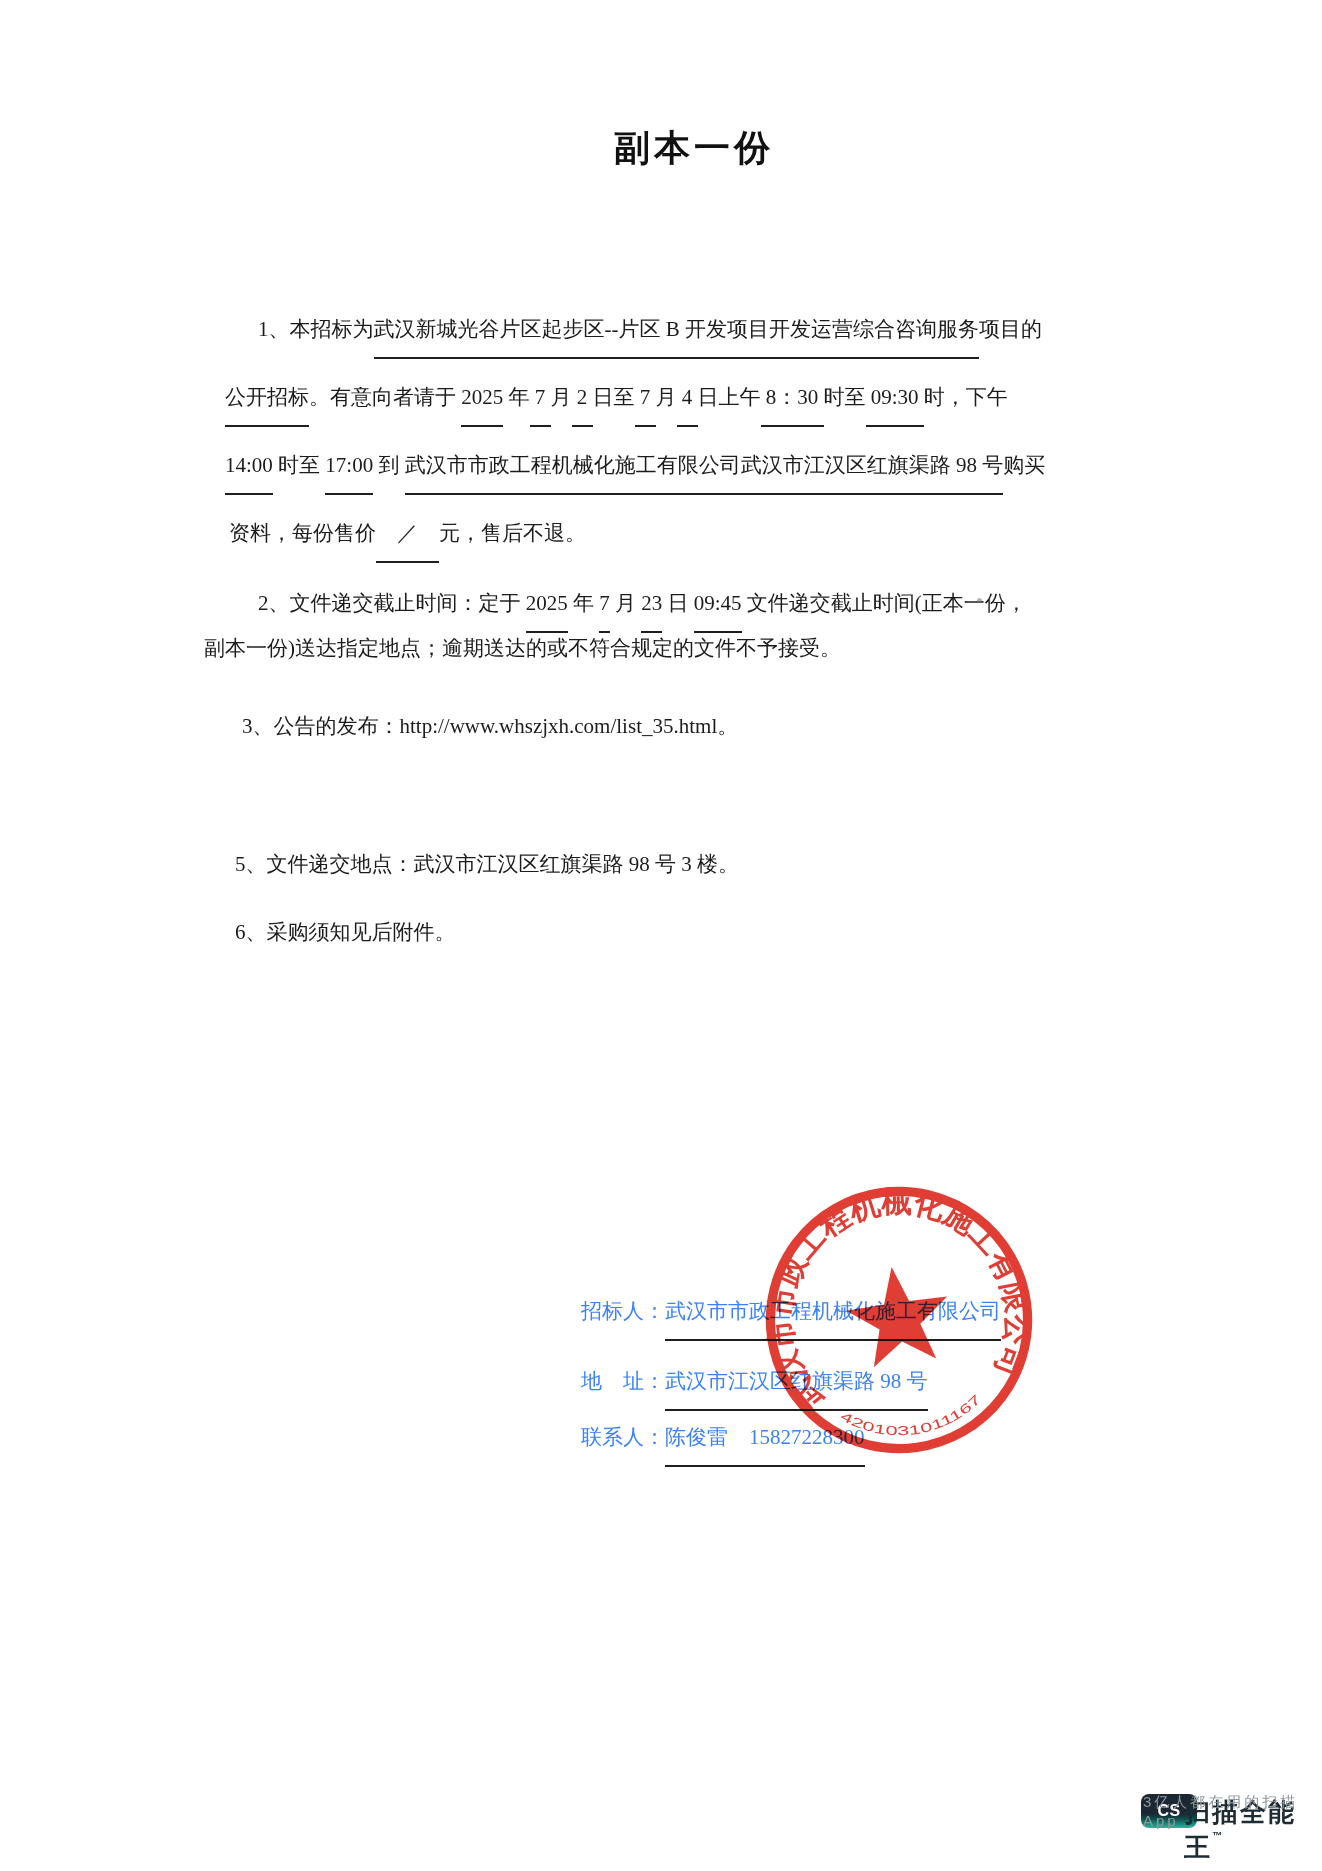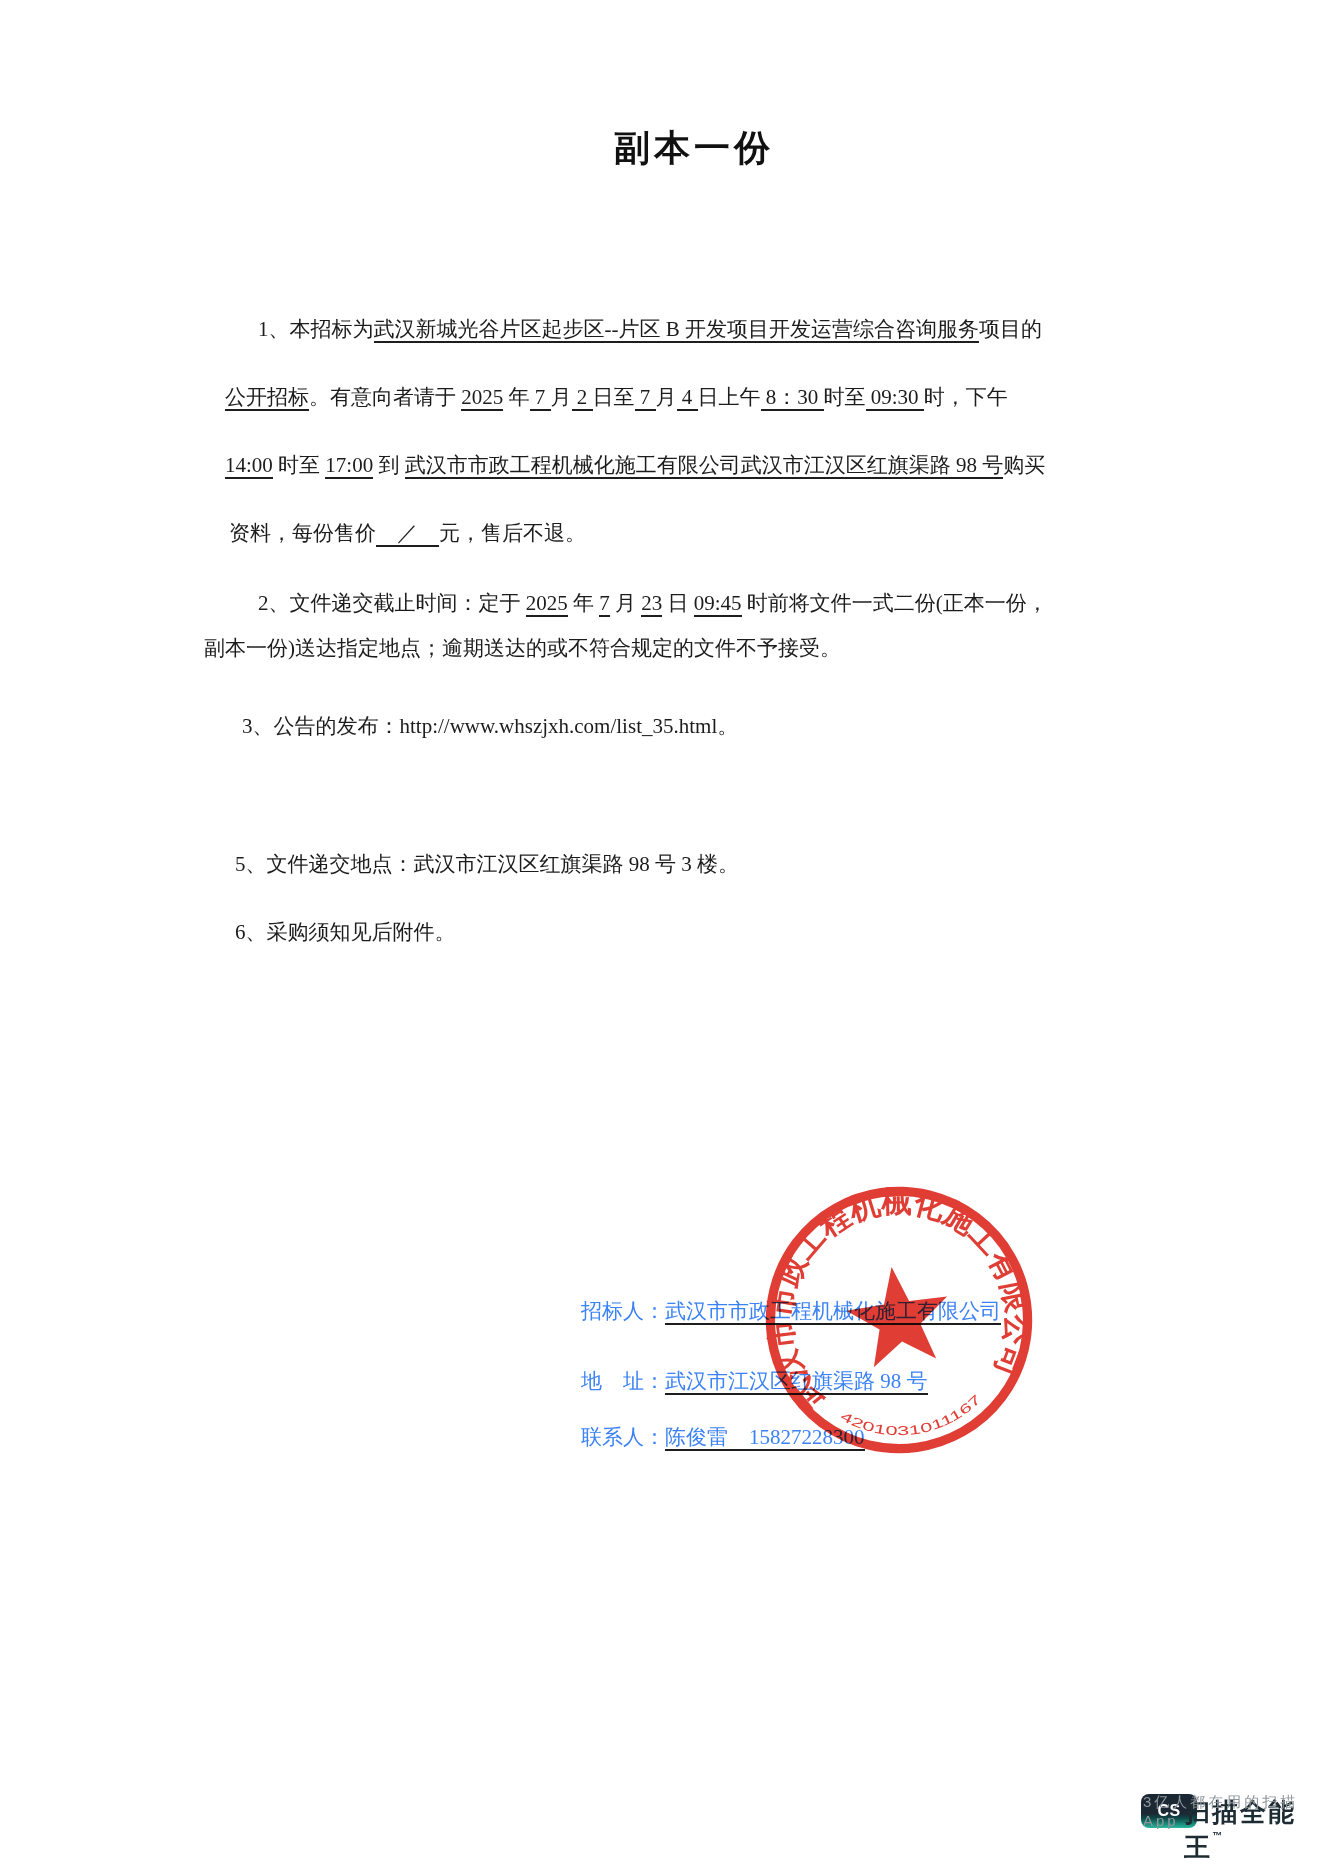--- a/index.html
+++ b/index.html
@@ -19,21 +19,21 @@
     color:#111;
   }
   .line{
     position:absolute;
     white-space:pre;
     font-size:21px;
     color:#1c1c1c;
   }
   .u{
     border-bottom:2px solid #1e1e1e;
-    padding-bottom:0;
+    padding-bottom:16px;
   }
   .contact-line{
     position:absolute;
     white-space:pre;
     font-size:21px;
     color:#3b82f6;
     z-index:1;
   }
   .stamp{
     position:absolute;
@@ -100,21 +100,21 @@
 
   <div class="line" style="left:204px;top:426px;">
     <span class="u">14:00</span><span> 时至 </span><span class="u">17:00</span><span> 到 </span><span class="u">武汉市市政工程机械化施工有限公司武汉市江汉区红旗渠路 98 号</span><span>购买</span>
   </div>
 
   <div class="line" style="left:208px;top:494px;">
     <span>资料，每份售价</span><span class="u">　／　</span><span>元，售后不退。</span>
   </div>
 
   <div class="line" style="left:237px;top:564px;">
-    <span>2、文件递交截止时间：定于 </span><span class="u">2025</span><span> 年 </span><span class="u">7</span><span> 月 </span><span class="u">23</span><span> 日 </span><span class="u">09:45</span><span> 时前将文件一式二份(正本一份，</span>
+    <span>2、文件递交截止时间：定于 </span><span class="u">2025</span><span> 年 </span><span class="u">7</span><span> 月 </span><span class="u">23</span><span> 日 </span><span class="u">09:45</span><span> 文件递交截止时间(正本一份，</span>
   </div>
 
   <div class="line" style="left:204px;top:634px;">副本一份)送达指定地点；逾期送达的或不符合规定的文件不予接受。</div>
 
   <div class="scan-dot"></div>
 
   <div class="line" style="left:235px;top:712px;margin-left:7px;">3、公告的发布：http://www.whszjxh.com/list_35.html。</div>
   <div class="line" style="left:235px;top:850px;">5、文件递交地点：武汉市江汉区红旗渠路 98 号 3 楼。</div>
   <div class="line" style="left:235px;top:918px;">6、采购须知见后附件。</div>
 

